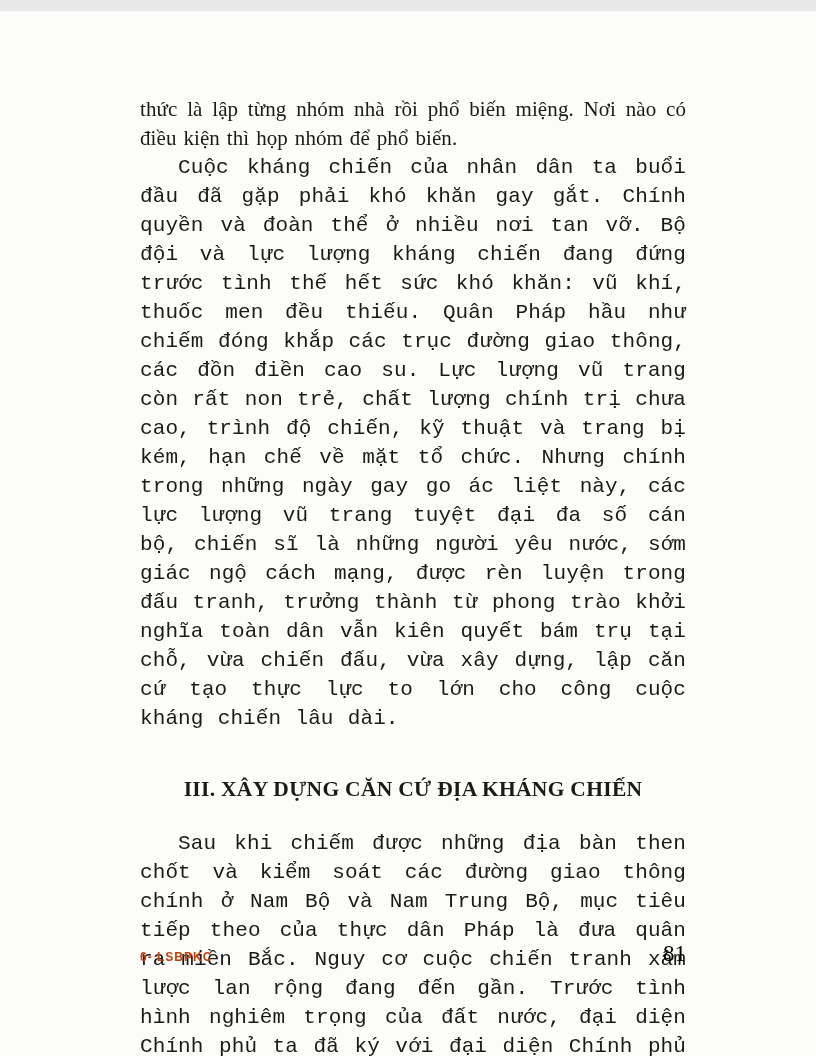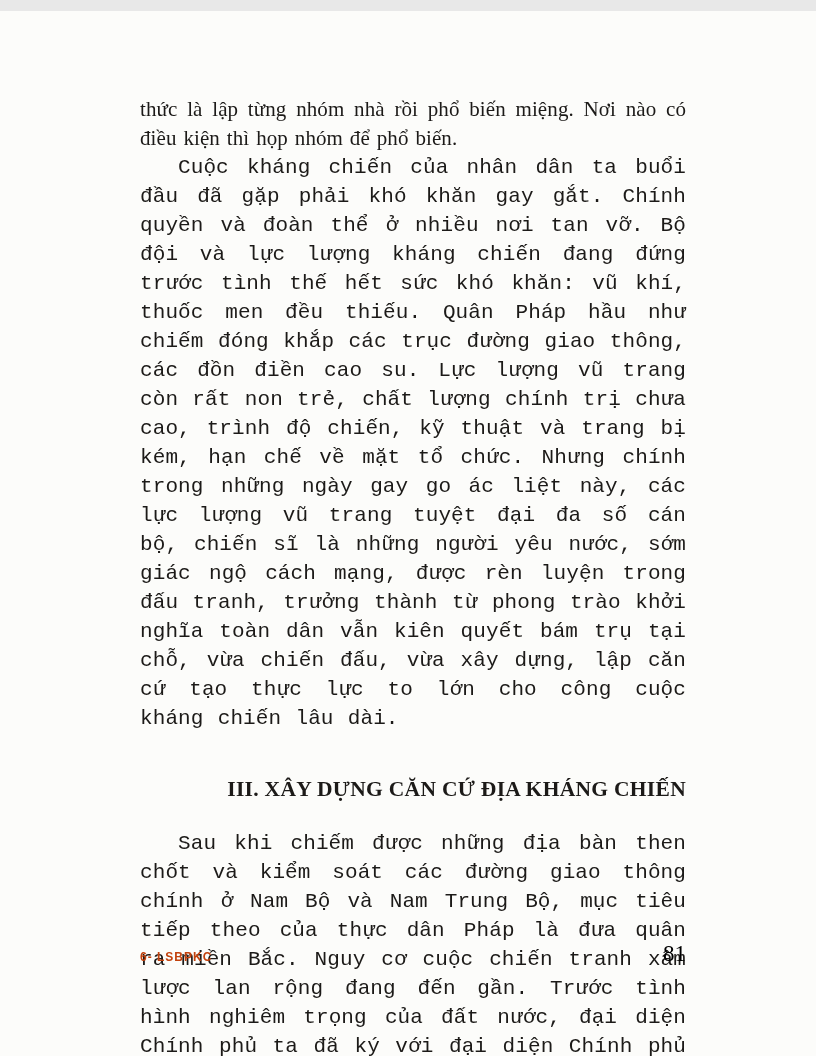--- a/index.html
+++ b/index.html
@@ -34,21 +34,21 @@
   }
   .body-para.indented {
     text-indent: 38px;
     font-family: Liberation Mono, monospace;
   }
   .section-heading {
     margin: 44px 0 27px 0;
     font-family: "Liberation Serif", "DejaVu Serif", serif;
     font-size: 21.5px;
     font-weight: bold;
-    text-align: right;
+    text-align: center;
     letter-spacing: 0.3px;
     white-space: nowrap;
   }
   .footer {
     position: absolute;
     left: 140px;
     width: 546px;
     top: 930px;
     display: flex;
     justify-content: space-between;

